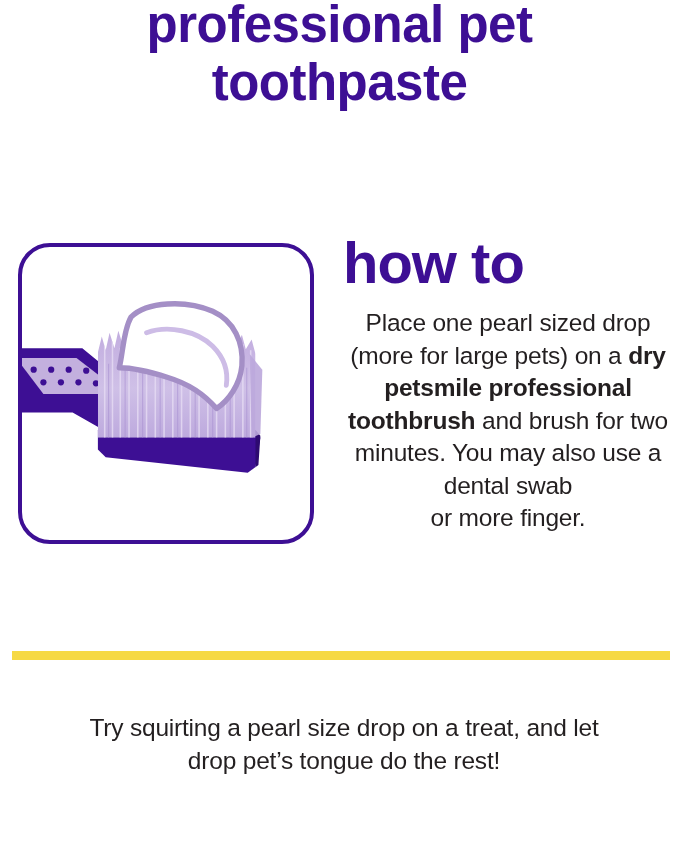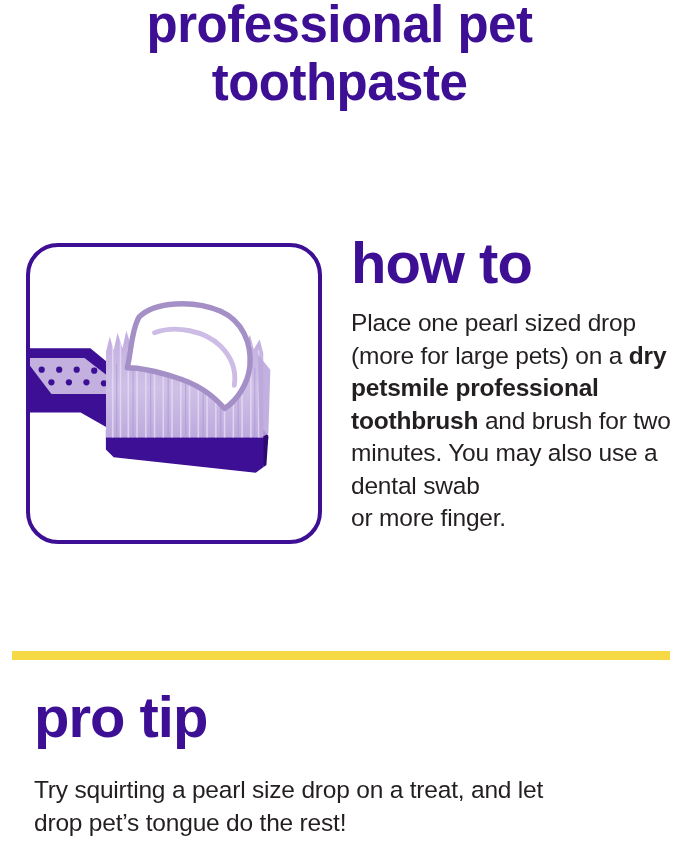--- a/index.html
+++ b/index.html
@@ -24,21 +24,21 @@
     font-size: 51px;
     font-weight: 700;
     line-height: 58px;
     letter-spacing: -0.5px;
   }
   .page-title .tline { display: block; }
 
   
   .howto-section {
     position: absolute;
-    left: 16px;
+    left: 8px;
     top: 232px;
     width: 569px;
     height: 320px;
   }
 
   
   .illus-box {
     position: absolute;
     left: 10px;
     top: 11px;
@@ -64,20 +64,21 @@
     font-weight: 700;
     line-height: 62px;
     letter-spacing: -1px;
   }
   .body-copy {
     color: #231f20;
     font-size: 24.5px;
     line-height: 32.5px;
     font-weight: 400;
     letter-spacing: -0.2px;
+    text-align: center;
   }
   .howto-body { margin-top: 13px; }
   .body-copy b { font-weight: 700; }
 
   
   .divider {
     position: absolute;
     left: 12px;
     top: 651px;
     width: 658px;
@@ -198,15 +199,14 @@
 
   <div class="howto-text">
     <h2 class="section-heading">how to</h2>
     <p class="body-copy howto-body"><span>Place one pearl sized drop (more for large pets) on a </span><b>dry petsmile professional toothbrush</b><span> and brush for two minutes. You may also use a dental swab</span><br><span>or more finger.</span></p>
   </div>
 </section>
 
 <div class="divider"></div>
 
 <section class="protip-section">
-  <h2 class="section-heading">pro tip</h2>
   <p class="body-copy protip-body"><span>Try squirting a pearl size drop on a treat, and let</span><br><span>drop pet’s tongue do the rest!</span></p>
 </section>
 
 </body></html>

